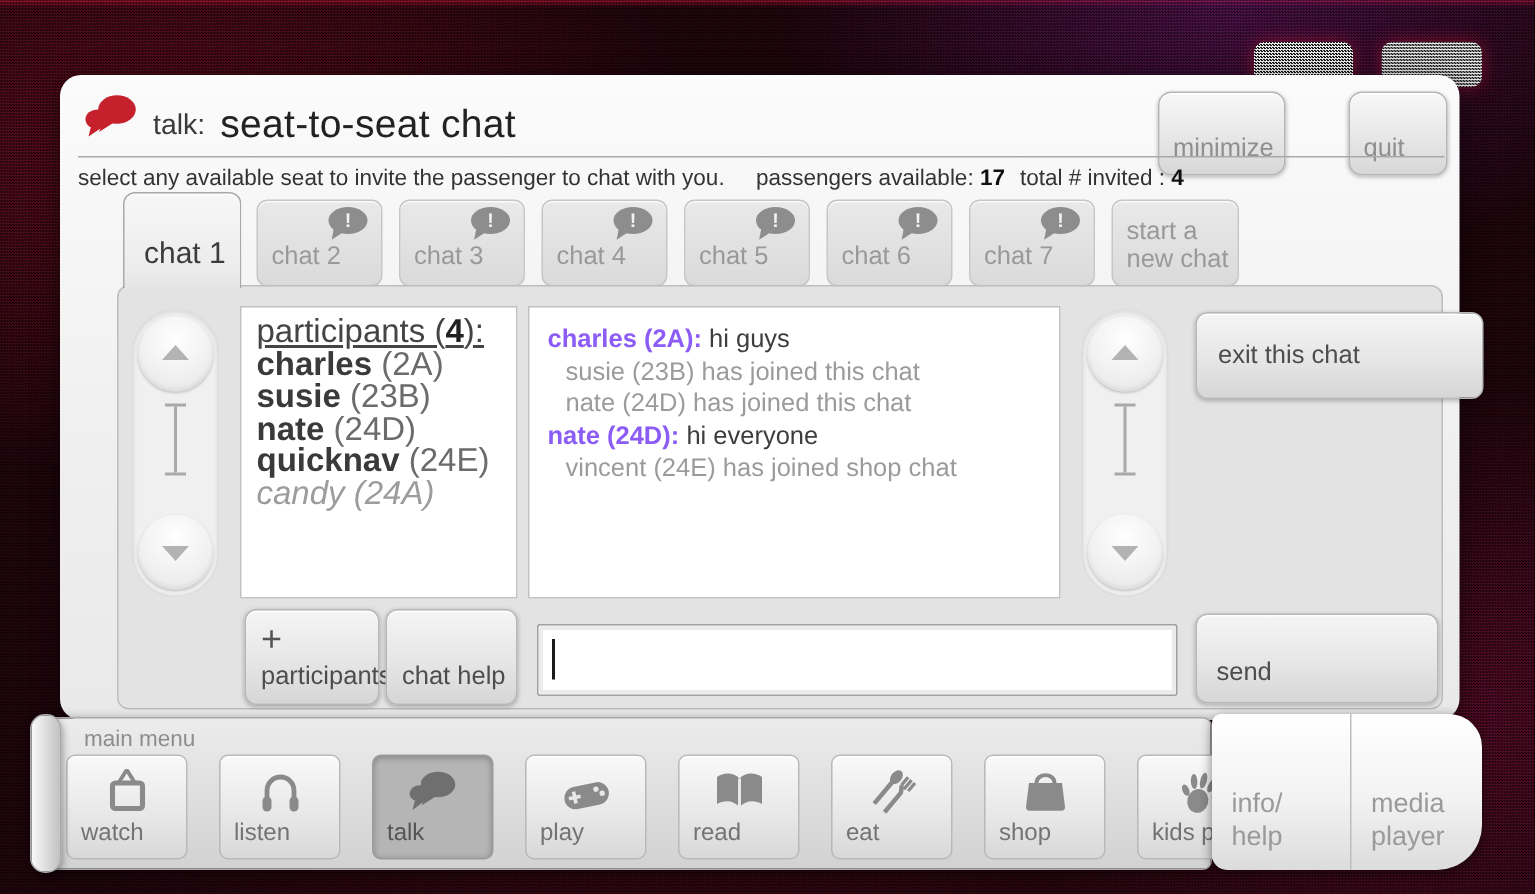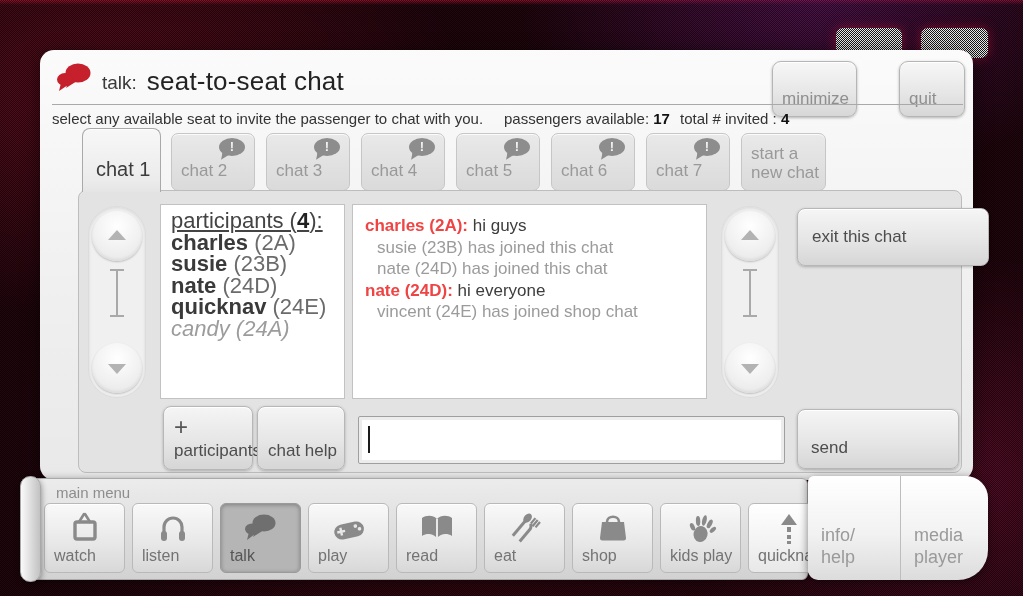--- a/index.html
+++ b/index.html
@@ -82,21 +82,21 @@
     border-top:2px solid #a9a9a9; border-bottom:2px solid #a9a9a9; }
   .ibeam::before { content:""; position:absolute; left:50%; top:0; bottom:0; width:2px; transform:translateX(-50%); background:#a9a9a9; }
   .white-panel { position:absolute; top:13px; height:195px; background:#fff; border:1px solid #c2c2c2; }
   .participants-panel { left:81px; width:185px; padding:5px 10px; font-size:22px; line-height:21.5px; color:#666; }
   .p-header { text-decoration:underline; color:#444; }
   .p-header b { color:#222; }
   .p-row .p-name { font-weight:bold; color:#3a3a3a; }
   .p-row .p-seat { color:#6b6b6b; }
   .p-pending .p-name, .p-pending .p-seat { font-weight:normal; font-style:italic; color:#9c9c9c; }
   .messages-panel { left:273px; width:355px; padding:10px 12px; font-size:17px; line-height:21.5px; }
-  .msg-from { font-weight:bold; color:#ef4444; }
+  .msg-from { font-weight:bold; color:#8b5cf6; }
   .msg-text { color:#3d3d3d; }
   .msg-status { color:#9b9b9b; padding-left:12px; }
   .gray-btn { position:absolute; border-radius:8px;
     background:linear-gradient(180deg,#f5f5f5,#e6e6e6 55%,#d6d6d6);
     border:1px solid #b7b7b7; box-shadow:inset 0 1px 0 #fff, 0 1px 3px rgba(0,0,0,.25);
     color:#4d4d4d; font-size:17px; cursor:pointer; }
   .exit-btn { left:718px; top:17px; width:192px; height:58px; }
   .exit-btn .lbl { position:absolute; left:14px; top:50%; transform:translateY(-50%); }
   .addpart-btn { left:84px; top:215px; width:90px; height:64px; }
   .addpart-btn .plus { position:absolute; left:10px; top:6px; font-size:24px; color:#555; }
@@ -111,21 +111,21 @@
     font-family:"Liberation Sans",sans-serif; color:#222; }
   .caret { position:absolute; left:9px; top:9px; width:2px; height:27px; background:#1b1b1b; }
   
   .menu-bar { position:absolute; left:30px; top:478px; width:778px; height:102px;
     background:linear-gradient(180deg,#ececec,#d2d2d2); border:1px solid #a9a9a9; border-radius:6px;
     box-shadow:0 2px 8px rgba(0,0,0,.45); }
   .menu-cap { position:absolute; left:20px; top:476px; width:21px; height:106px; border-radius:10px;
     background:linear-gradient(90deg,#fafafa,#d8d8d8 60%,#c2c2c2); border:1px solid #a9a9a9;
     box-shadow:0 2px 6px rgba(0,0,0,.45); z-index:3; }
   .menu-title { position:absolute; left:25px; top:5px; font-size:15px; color:#8d8d8d; }
-  .menu-items { position:absolute; left:13px; top:24px; display:flex; gap:7px; }
+  .menu-items { position:absolute; left:13px; top:24px; display:flex; gap:21px; }
   .menu-btn { position:relative; width:81px; height:70px; border-radius:6px;
     background:linear-gradient(180deg,#f9f9f9,#e7e7e7 60%,#d8d8d8);
     border:1px solid #b9b9b9; box-shadow:inset 0 1px 0 #fff; cursor:pointer; }
   .menu-btn .m-icon { position:absolute; left:50%; top:8px; transform:translateX(-50%); }
   .menu-btn .m-label { position:absolute; left:9px; bottom:7px; font-size:16px; color:#737373; white-space:nowrap; }
   .menu-btn-active { background:#b5b5b5; border-color:#9a9a9a; box-shadow:inset 0 1px 4px rgba(0,0,0,.3); }
   .menu-btn-active .m-label { color:#555; }
   .menu-btn-light { background:linear-gradient(180deg,#ffffff,#f2f2f2 60%,#e8e8e8); }
   .m-icon svg { display:block; }
   

